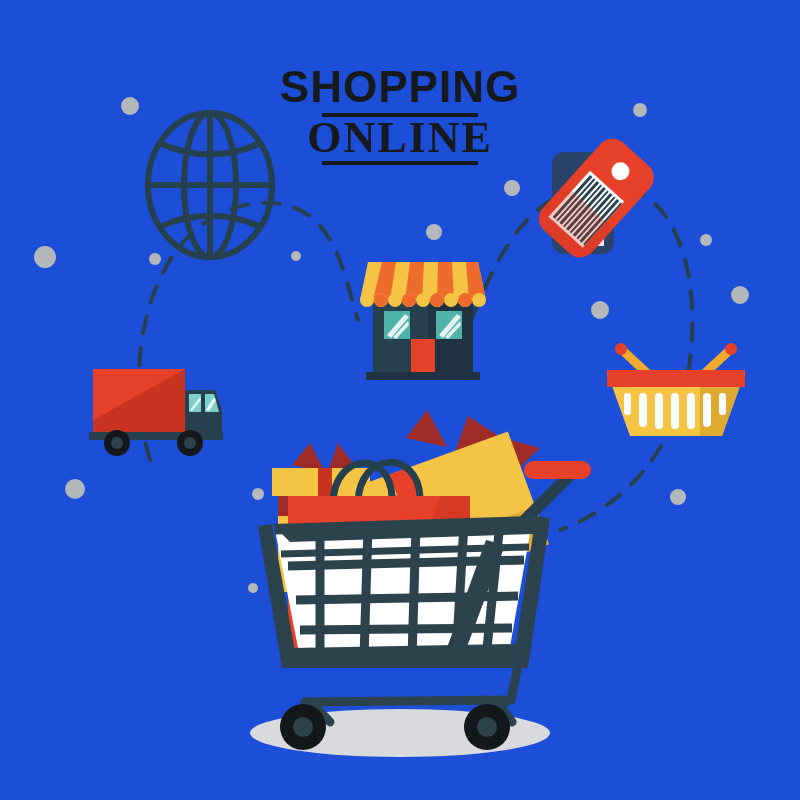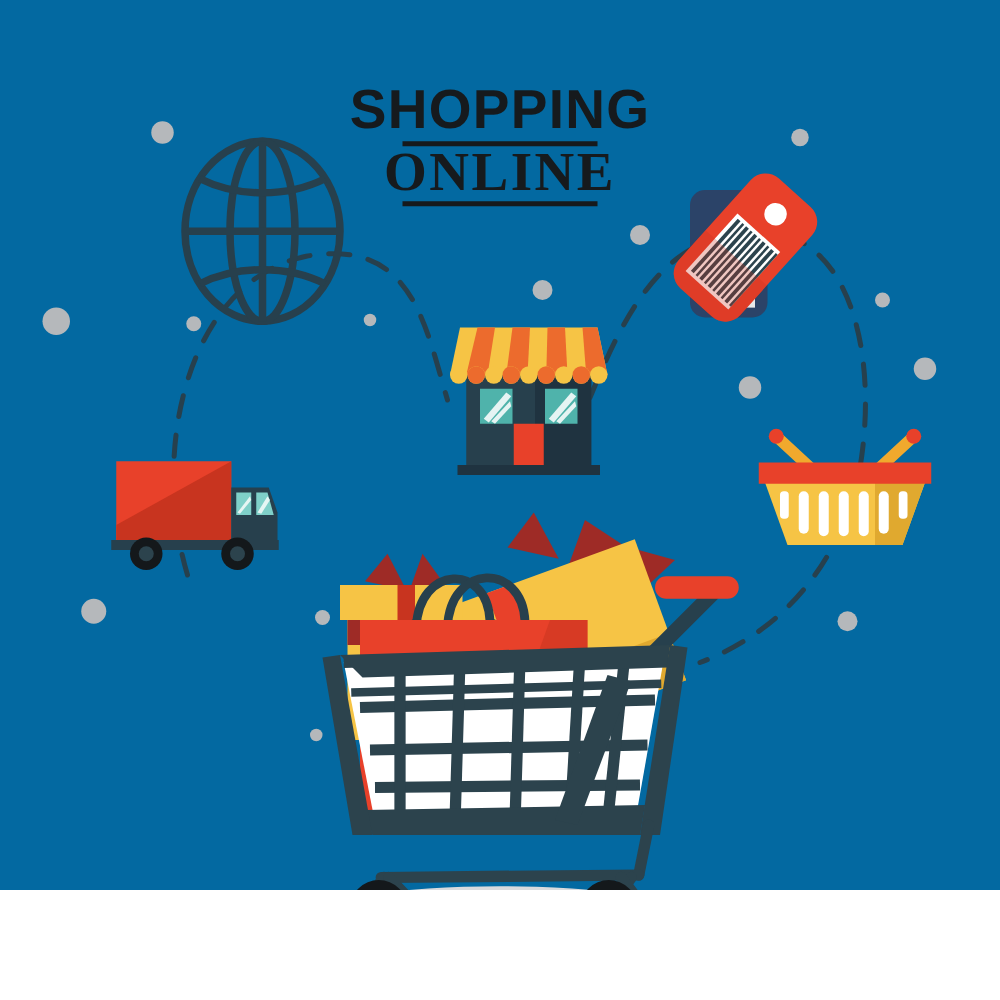--- a/index.html
+++ b/index.html
@@ -7,22 +7,22 @@
     margin: 0;
     padding: 0;
     background: #ffffff;
   }
   body {
     font-family: "Liberation Sans", sans-serif;
   }
   #stage {
     position: relative;
     width: 800px;
-    height: 712px;
-    background: #0369a1;
+    height: 800px;
+    background: #1d4ed8;
     overflow: hidden;
     text-align: center;
   }
   #stage svg {
     display: block;
     width: 800px;
     height: 800px;
   }
   .ttl-shopping {
     font-family: "Liberation Sans", sans-serif;

